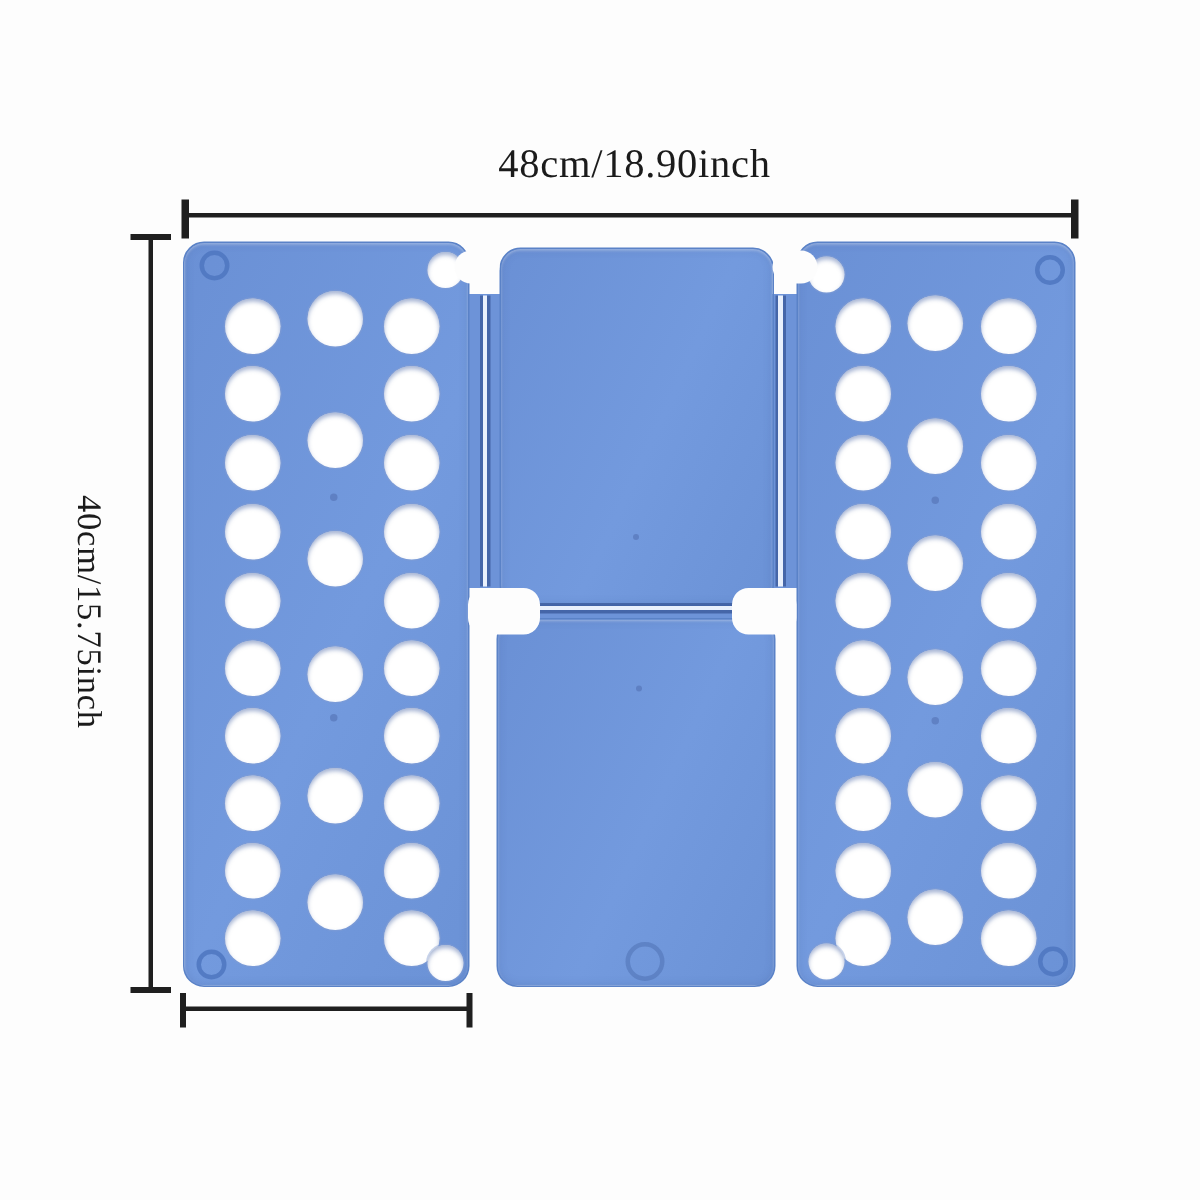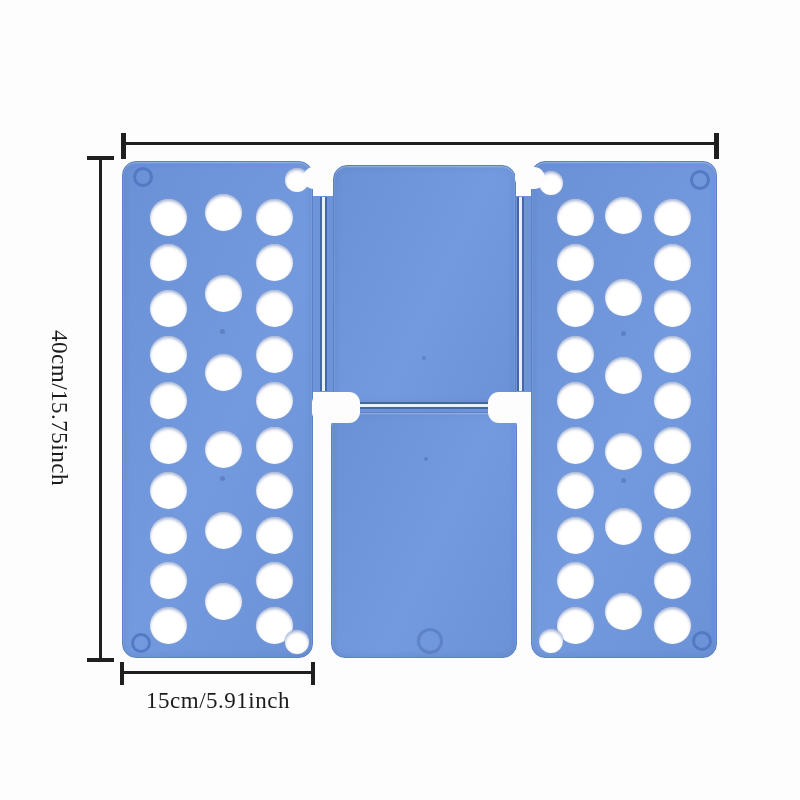--- a/index.html
+++ b/index.html
@@ -48,30 +48,30 @@
     z-index:5;height:7px;
     background:linear-gradient(to bottom, rgba(62,94,160,.85) 0 2px, #e9f0fc 2px 5px, rgba(62,94,160,.85) 5px 7px);
   }
   .notch{background:#fdfdfd;z-index:6;border-radius:11px;}
 </style>
 </head>
 <body>
 
 <div id="stage">
 
+  <div class="dim-label lbl-top">48cm/18.90inch</div>
   <div class="dim-line" style="left:123px;top:142px;width:594px;height:3px;"></div>
   <div class="dim-line" style="left:121px;top:133px;width:5px;height:26px;"></div>
   <div class="dim-line" style="left:714px;top:133px;width:5px;height:26px;"></div>
 
   <div class="dim-label lbl-left">40cm/15.75inch</div>
   <div class="dim-line" style="left:99px;top:158px;width:3px;height:502px;"></div>
   <div class="dim-line" style="left:87px;top:156px;width:27px;height:4px;"></div>
   <div class="dim-line" style="left:87px;top:658px;width:27px;height:4px;"></div>
 
-  <div class="dim-label lbl-bottom">15cm/5.91inch</div>
   <div class="dim-line" style="left:122px;top:671px;width:192px;height:3px;"></div>
   <div class="dim-line" style="left:120px;top:662px;width:4px;height:23px;"></div>
   <div class="dim-line" style="left:311px;top:662px;width:4px;height:23px;"></div>
 
   <div class="web" style="left:310px;top:196px;width:26px;height:196px;"></div>
   <div class="web" style="left:512px;top:196px;width:26px;height:196px;"></div>
   <div class="web" style="left:360px;top:398px;width:128px;height:20px;"></div>
 
   <div class="groove-v" style="left:320px;top:197px;height:194px;"></div>
   <div class="groove-v" style="left:517px;top:197px;height:194px;"></div>

